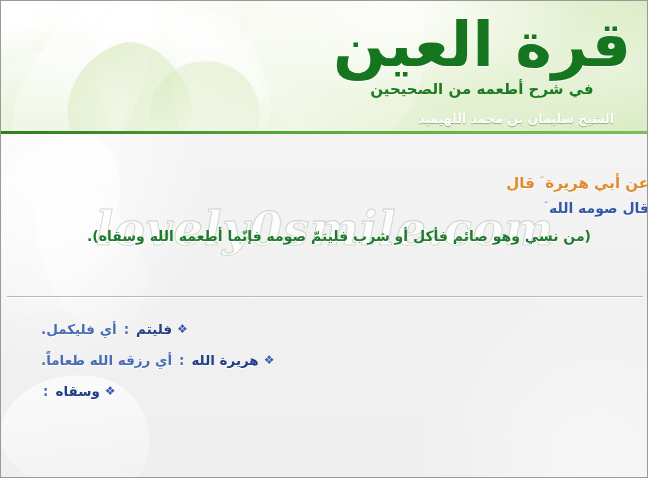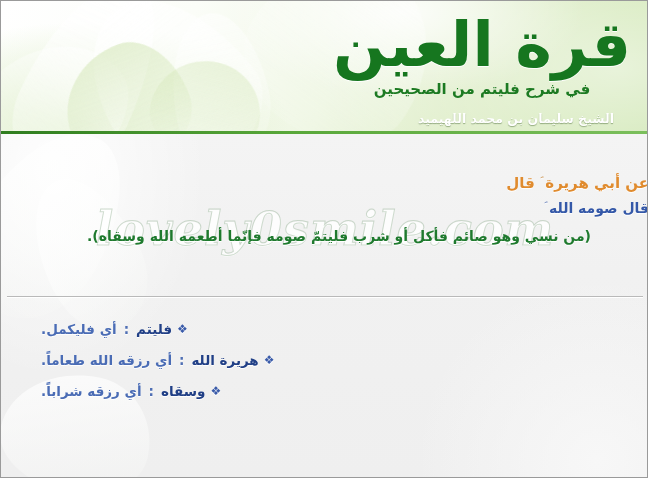--- a/index.html
+++ b/index.html
@@ -235,21 +235,21 @@
     <div class="leaf l1"></div>
     <div class="leaf l2"></div>
     <div class="leaf l3"></div>
     <div class="leaf l4"></div>
     <div class="leaf l5"></div>
     <div class="leaf shade s1"></div>
     <div class="leaf shade s2"></div>
 
     <div class="logo">
       <div class="logo-main">قرة العين</div>
-      <div class="logo-sub">في شرح فليتم من الصحيحين</div>
+      <div class="logo-sub">في شرح أطعمه من الصحيحين</div>
     </div>
 
     <div class="author">
       <span class="author-inner">الشيخ سليمان بن محمد اللهيميد</span>
     </div>
 
     <div class="hdr-rule"></div>
   </div>
 
   <div class="body">
@@ -288,21 +288,20 @@
         <span class="note-bullet">❖</span>
         <span class="note-term">هريرة الله</span>
         <span class="note-sep">:</span>
         <span class="note-def">أي رزقه الله طعاماً.</span>
       </div>
 
       <div class="note">
         <span class="note-bullet">❖</span>
         <span class="note-term">وسقاه</span>
         <span class="note-sep">:</span>
-        <span class="note-def">أي رزقه شراباً.</span>
       </div>
 
     </div>
 
     <div class="footer">
       
     </div>
 
   </div>
 </div>

